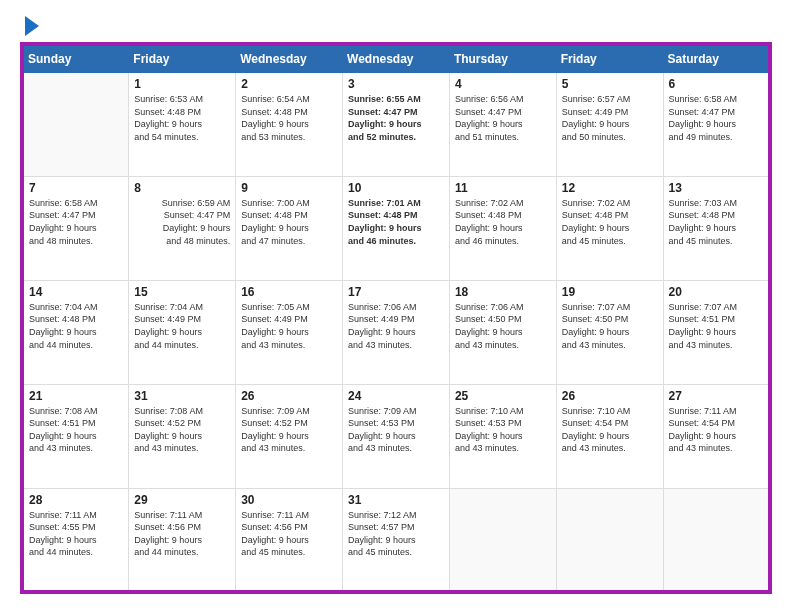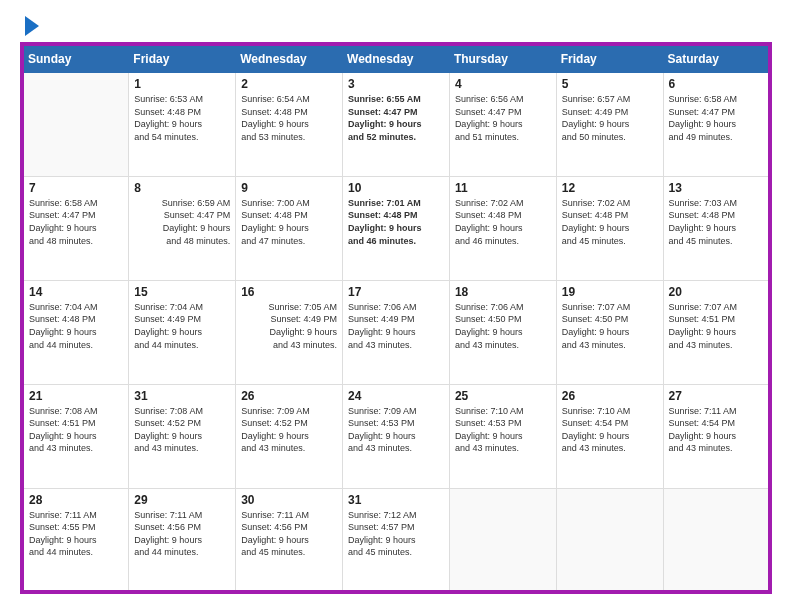--- a/index.html
+++ b/index.html
@@ -234,21 +234,21 @@
           </td>
           <td>
             <span class="day-number">15</span>
             <div class="day-info" style="white-space: pre-line;">Sunrise: 7:04 AM
 Sunset: 4:49 PM
 Daylight: 9 hours
 and 44 minutes.</div>
           </td>
           <td>
             <span class="day-number">16</span>
-            <div class="day-info" style="white-space: pre-line; text-align: right;">Sunrise: 7:05 AM
+            <div class="day-info" style="white-space: pre-line;">Sunrise: 7:05 AM
 Sunset: 4:49 PM
 Daylight: 9 hours
 and 43 minutes.</div>
           </td>
           <td>
             <span class="day-number">17</span>
             <div class="day-info" style="white-space: pre-line;">Sunrise: 7:06 AM
 Sunset: 4:49 PM
 Daylight: 9 hours
 and 43 minutes.</div>

